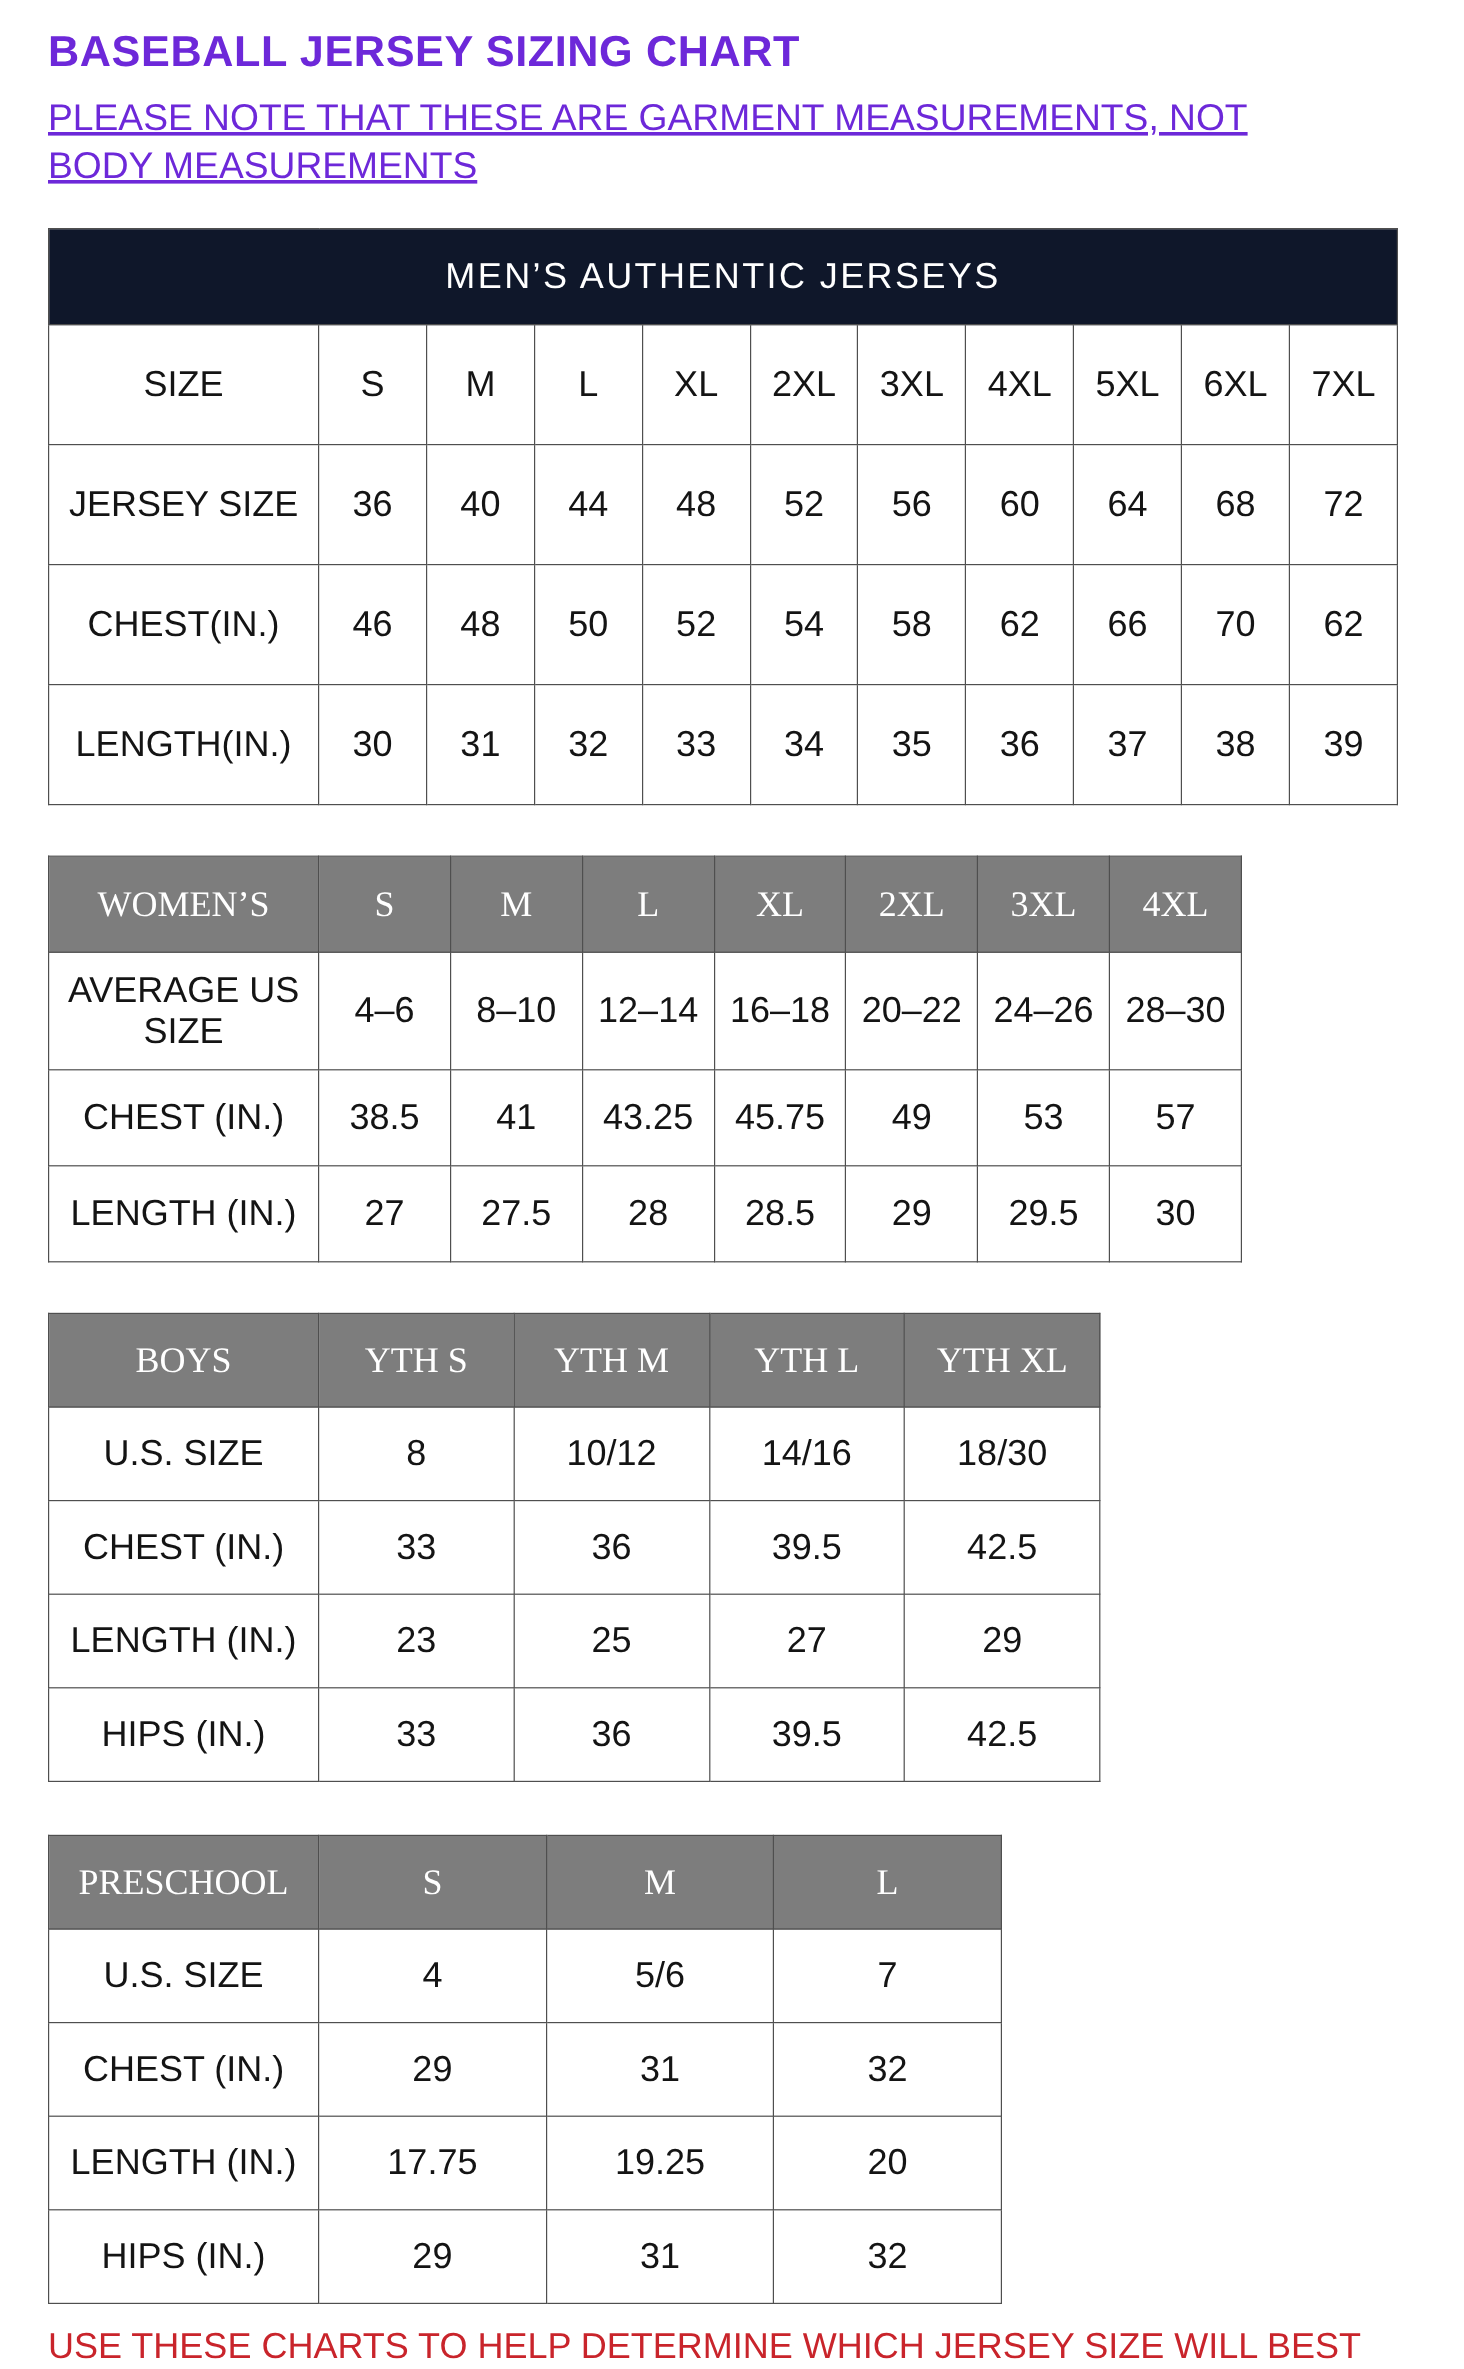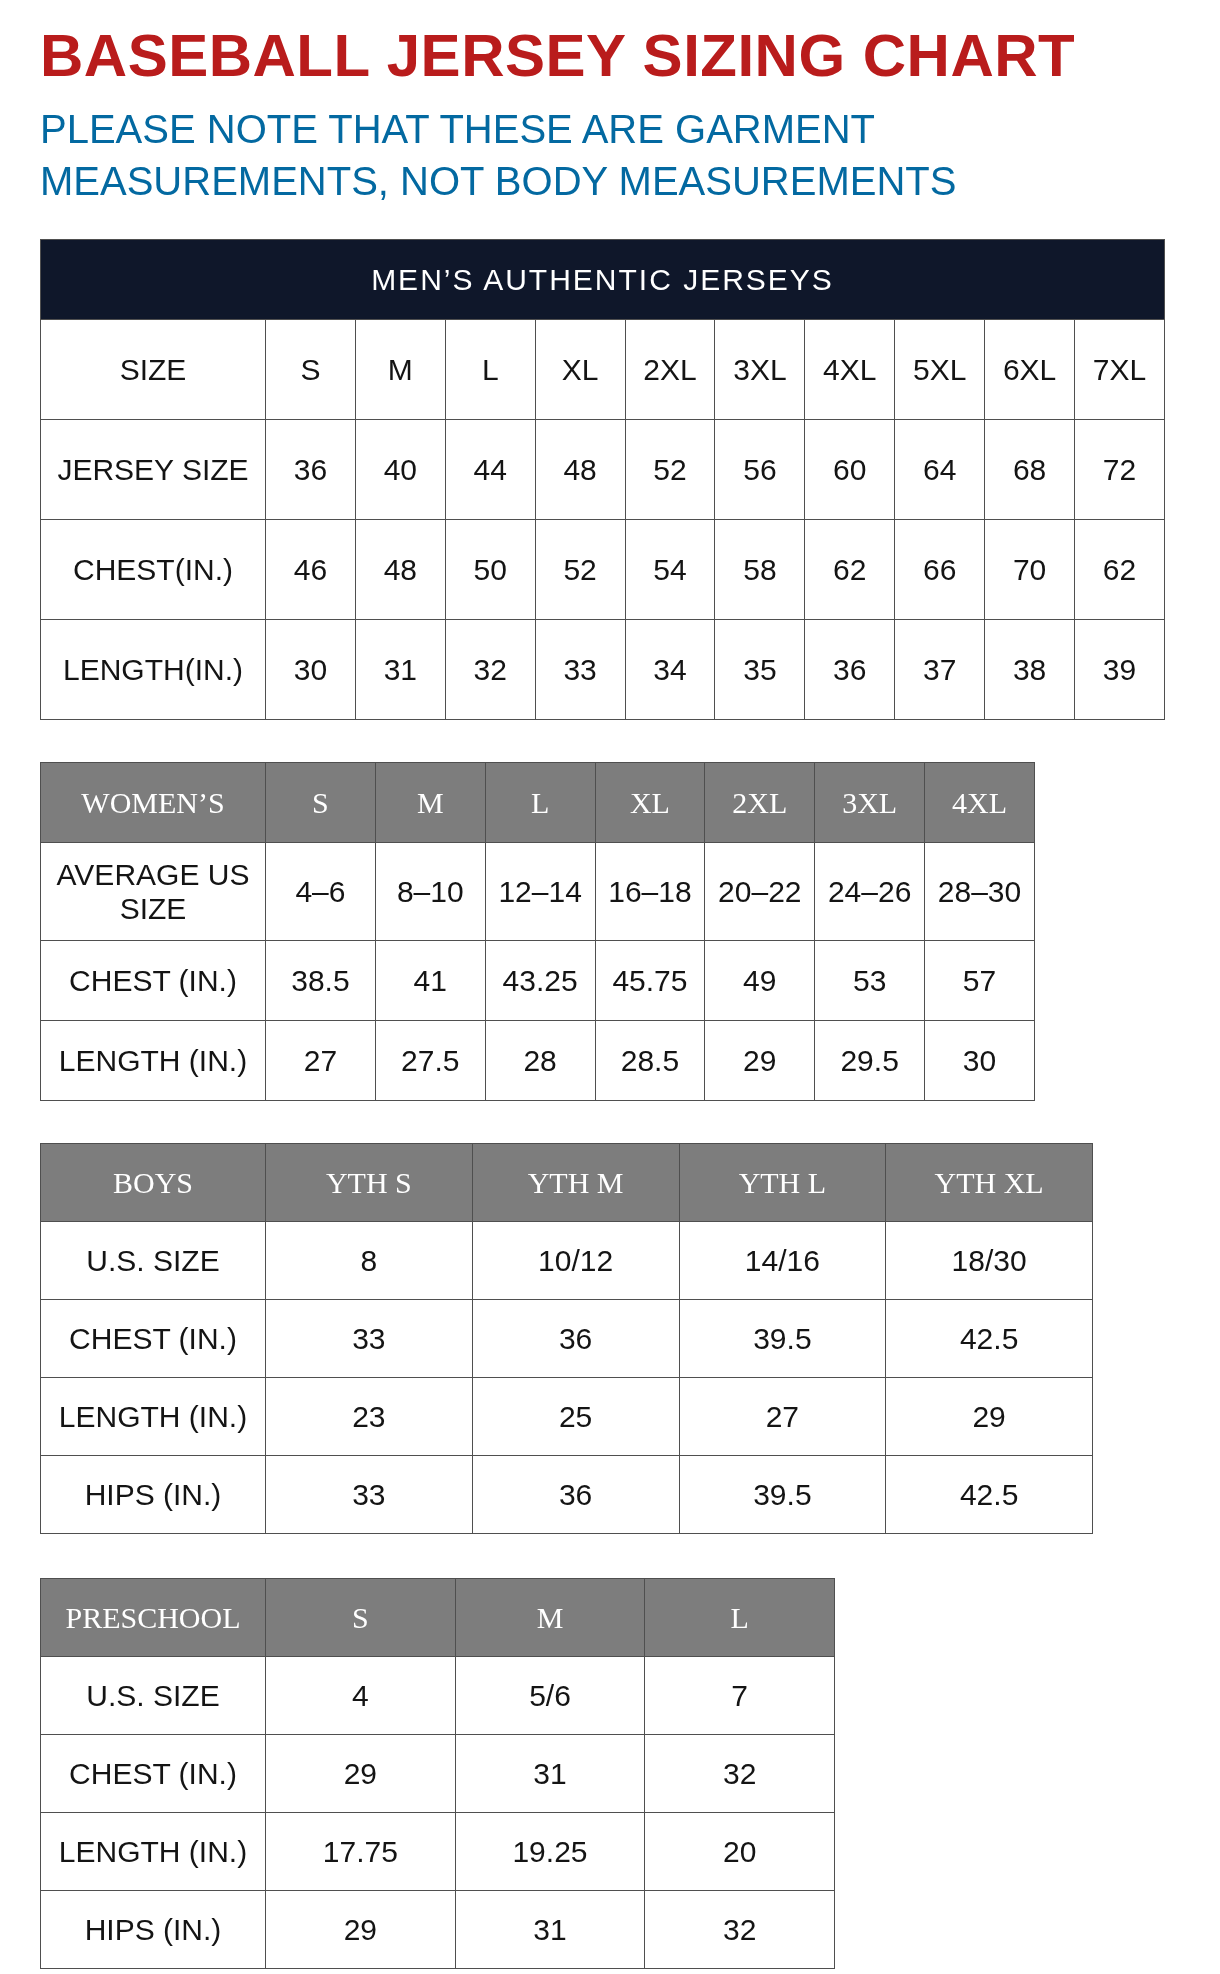--- a/index.html
+++ b/index.html
@@ -11,33 +11,34 @@
   }
   body {
     width: 1220px;
     min-height: 1974px;
     box-sizing: border-box;
   }
   .page {
     padding: 24px 40px 10px 40px;
   }
   .page-title {
-    font-size: 60px;
+    font-size: 36px;
     font-weight: 900;
     letter-spacing: 0.5px;
     line-height: 1.05;
     margin: 0 0 16px 0;
-    color: #b91c1c;
+    color: #6d28d9;
   }
   .note {
-    color: #0369a1;
-    font-size: 40px;
+    color: #6d28d9;
+    font-size: 31px;
     line-height: 1.3;
     max-width: 1080px;
     margin: 0 0 32px 0;
+    text-decoration: underline;
   }
   table.size-table {
     border-collapse: collapse;
     table-layout: fixed;
   }
   table.size-table td {
     border: 1px solid #4f4f4f;
     text-align: center;
     vertical-align: middle;
     font-size: 30px;
@@ -58,21 +59,21 @@
     background: #7d7d7d;
     color: #ffffff;
     font-family: Liberation Serif, serif;
   }
   #table-mens { width: 1125px; margin-bottom: 42px; }
   #table-mens tr { height: 100px; }
   #table-mens tr.banner-row { height: 80px; }
   #table-womens { width: 995px; margin-bottom: 42px; }
   #table-womens tr { height: 80px; }
   #table-womens tbody tr:nth-child(2) { height: 98px; }
-  #table-boys { width: 1053px; margin-bottom: 44px; }
+  #table-boys { width: 877px; margin-bottom: 44px; }
   #table-boys tr { height: 78px; }
   #table-preschool { width: 795px; margin-bottom: 16px; }
   #table-preschool tr { height: 78px; }
   .footer-note {
     color: #c9242b;
     font-size: 30px;
     line-height: 1.3;
     margin: 6px 0 20px 0;
   }
 </style>

